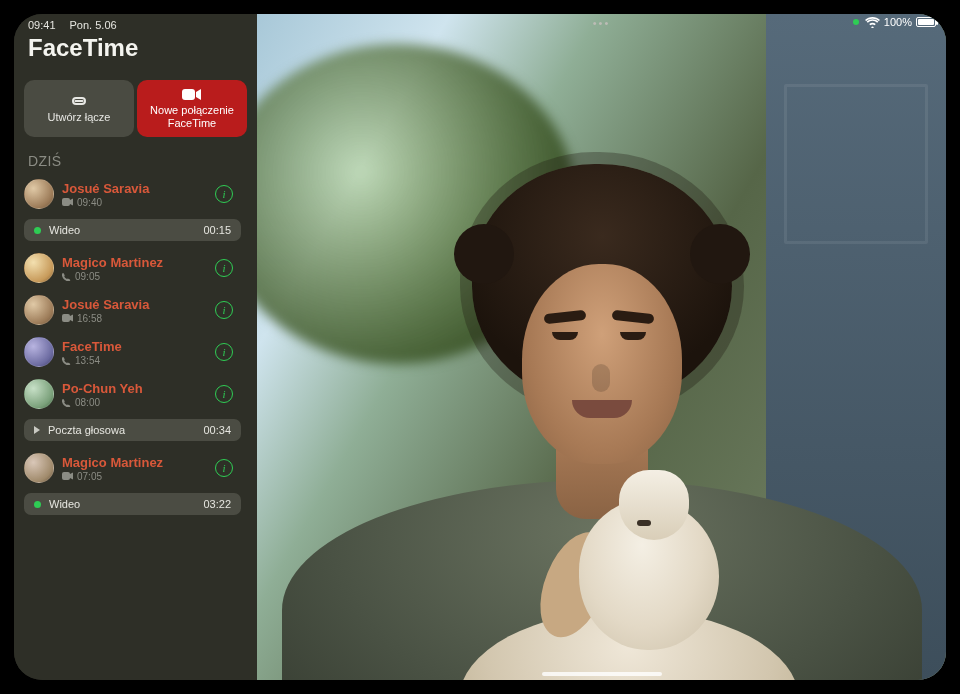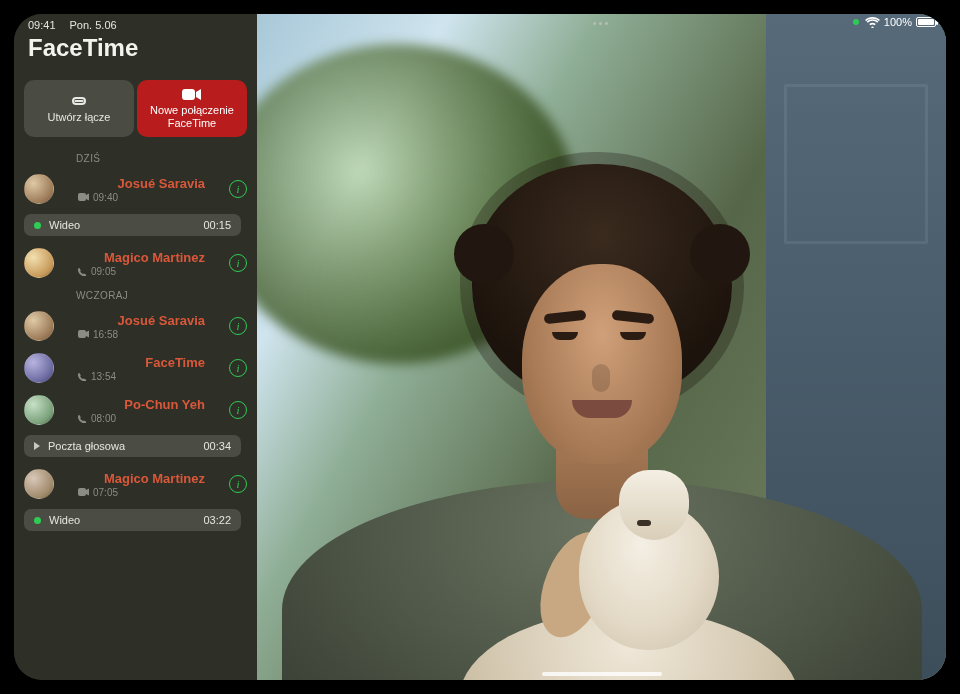--- a/index.html
+++ b/index.html
@@ -13,23 +13,23 @@
   
   .sidebar { width:243px; height:100%; background:#2e2f27; display:flex; flex-direction:column; }
   .status-bar-left { display:flex; align-items:center; gap:14px; color:#e6e6e0; font-size:11px; padding:4px 10px 0 14px; height:18px;}
   .edit-link { color:#2ecc54; font-size:13px; padding:8px 0 4px 14px; cursor:pointer;}
   .title { color:#f4f4ef; font-size:24px; font-weight:700; padding:2px 14px 10px 14px;}
   .btn-row { display:flex; gap:3px; padding:8px 10px 10px 10px;}
   .pill-btn { flex:1; border-radius:10px; display:flex; flex-direction:column; align-items:center; justify-content:center; padding:8px 4px; font-size:11px; line-height:1.15; color:#e8e8e4; cursor:pointer;}
   .pill-btn.grey { background:#4a4b42; }
   .pill-btn.green{ background:#b91c1c; color:#fff;}
   .pill-btn .ic { margin-bottom:3px;}
-  .section-header { font-size:10px; letter-spacing:0.4px; color:#8b8c84; padding:6px 14px 4px 14px; text-transform:uppercase;margin-left:48px;}
+  .section-header { font-size:14px; letter-spacing:0.4px; color:#8b8c84; padding:6px 14px 4px 14px; text-transform:uppercase;}
   .call-list { flex:1; overflow:hidden; }
-  .call-item { display:flex; align-items:center; padding:6px 10px 6px 10px; gap:24px; position:relative;text-align:right;}
+  .call-item { display:flex; align-items:center; padding:6px 24px 6px 10px; gap:8px; position:relative;}
   .avatar { width:30px; height:30px; border-radius:50%; background:radial-gradient(circle at 30% 30%, #e0c9a6, #9c7b58 70%, #6b5338); flex-shrink:0; border:1px solid rgba(255,255,255,0.1);}
   .avatar.n2 { background:radial-gradient(circle at 30% 30%, #f3e0b0, #c79a5a 70%, #7a5a32);}
   .avatar.n3 { background:radial-gradient(circle at 30% 30%, #b8b4e0, #6b6aa0 70%, #3a3860);}
   .avatar.n4 { background:radial-gradient(circle at 30% 30%, #c7e0c7, #7aa07a 70%, #3c603c);}
   .avatar.n5 { background:radial-gradient(circle at 30% 30%, #d9c7b8, #a08a6b 70%, #604c38);}
   .call-text { flex:1; min-width:0;}
   .call-name { color:#d9583a; font-size:13px; font-weight:600; white-space:nowrap; overflow:hidden; text-overflow:ellipsis;}
   .call-meta { display:flex; align-items:center; gap:4px; color:#8b8c84; font-size:10px; margin-top:1px;}
   .info-btn { width:18px; height:18px; border:1.5px solid #2ecc54; border-radius:50%; color:#2ecc54; font-size:11px; display:flex; align-items:center; justify-content:center; font-family:Georgia, serif; font-style:italic; cursor:pointer; flex-shrink:0;}
   .sub-row { display:flex; align-items:center; background:#4b4c43; border-radius:7px; margin:4px 16px 6px 10px; padding:5px 10px; font-size:11px; color:#e6e6e0;}
@@ -132,21 +132,20 @@
           <div class="call-meta">
             <svg width="9" height="9" viewBox="0 0 9 9">
                   <path d="M1 1c1 0 1 1 1.5 2s0 1-.3 1.3c.7 1.3 1.5 2.1 2.8 2.8.3-.3.8-.8 1.3-.3s2 .5 2 1.5c0 .5-1.3 1.7-3 1C2.7 8.3.7 6.3 0 3.7-.3 2.3.5 1 1 1z" fill="#8b8c84"></path>
                 </svg>
             <span>09:05</span>
           </div>
         </div>
         <div class="info-btn">i</div>
       </div>
 
-      <div class="section-header">WCZORAJ</div>
 
       <div class="call-item">
         <div class="avatar n1"></div>
         <div class="call-text">
           <div class="call-name">Josué Saravia</div>
           <div class="call-meta">
             <svg width="11" height="8" viewBox="0 0 11 8">
                   <rect width="8" height="8" rx="2" fill="#8b8c84"></rect>
                   <path d="M8 2l3-1.5v7L8 6z" fill="#8b8c84"></path>
                 </svg>

